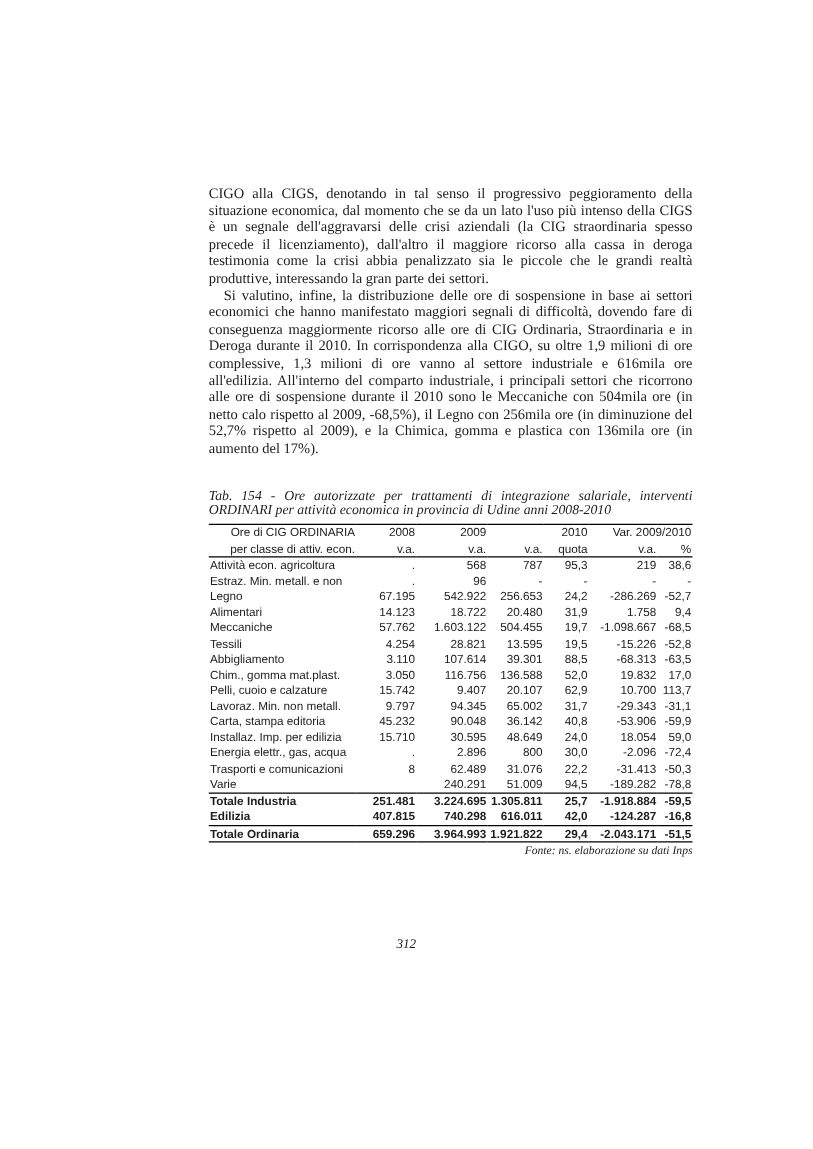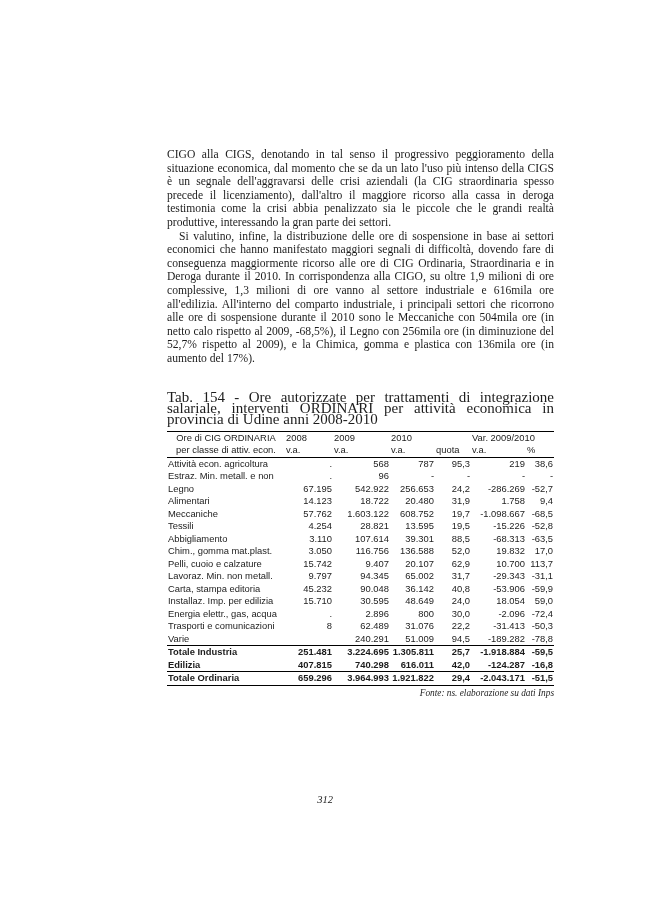--- a/index.html
+++ b/index.html
@@ -21,21 +21,22 @@
   }
   .para {
     margin: 0;
     font-size: 11.6px;
     line-height: 13.6px;
     text-align: justify;
   }
   .para.indent { text-indent: 12px; }
   .caption {
     margin: 26px 0 0 0;
-    font-size: 15px;
+    font-style: italic;
+    font-size: 11px;
     line-height: 11.4px;
     text-align: justify;
   }
   table.cig {
     width: 100%;
     margin-top: 5px;
     border-collapse: collapse;
     table-layout: fixed;
     font-family: "Liberation Sans", "DejaVu Sans", sans-serif;
     font-size: 9.4px;
@@ -45,42 +46,41 @@
   table.cig th, table.cig td {
     padding: 0 1px;
     height: 12.5px;
     line-height: 12.5px;
     font-weight: normal;
     white-space: nowrap;
     overflow: visible;
     vertical-align: middle;
   }
   table.cig thead tr:last-child th { border-bottom: 1px solid #000; }
-  th.left { text-align: center; }
-  th.center { text-align: left; }
+  th.left { text-align: right; }
+  th.center { text-align: right; }
   td.num { text-align: right; }
   tr.bold td { font-weight: bold; margin-top: 44px; }
   tr.rule-above td { border-top: 1px solid #000; }
   .source {
     margin: 2px 0 0 0;
     font-style: italic;
     font-size: 9.3px;
     line-height: 11px;
     font-family: "Liberation Serif", "DejaVu Serif", serif;
     text-align: right;
   }
   .page-number {
     position: absolute;
     left: 0;
     right: 0;
     top: 750px;
     text-align: center;
     font-style: italic;
     font-size: 10.5px;
-    margin-top: 44px;
   }
 </style>
 </head>
 <body>
 
 <div class="page">
   <div class="content">
 
     <p class="para">CIGO alla CIGS, denotando in tal senso il progressivo peggioramento della situazione economica, dal momento che se da un lato l'uso più intenso della CIGS è un segnale dell'aggravarsi delle crisi aziendali (la CIG straordinaria spesso precede il licenziamento), dall'altro il maggiore ricorso alla cassa in deroga testimonia come la crisi abbia penalizzato sia le piccole che le grandi realtà produttive, interessando la gran parte dei settori.</p>
     <p class="para indent">Si valutino, infine, la distribuzione delle ore di sospensione in base ai settori economici che hanno manifestato maggiori segnali di difficoltà, dovendo fare di conseguenza maggiormente ricorso alle ore di CIG Ordinaria, Straordinaria e in Deroga durante il 2010. In corrispondenza alla CIGO, su oltre 1,9 milioni di ore complessive, 1,3 milioni di ore vanno al settore industriale e 616mila ore all'edilizia. All'interno del comparto industriale, i principali settori che ricorrono alle ore di sospensione durante il 2010 sono le Meccaniche con 504mila ore (in netto calo rispetto al 2009, -68,5%), il Legno con 256mila ore (in diminuzione del 52,7% rispetto al 2009), e la Chimica, gomma e plastica con 136mila ore (in aumento del 17%).</p>
@@ -149,21 +149,21 @@
             <td class="num">18.722</td>
             <td class="num">20.480</td>
             <td class="num">31,9</td>
             <td class="num">1.758</td>
             <td class="num">9,4</td>
           </tr>
           <tr>
             <td>Meccaniche</td>
             <td class="num">57.762</td>
             <td class="num">1.603.122</td>
-            <td class="num">608.752</td>
+            <td class="num">504.455</td>
             <td class="num">19,7</td>
             <td class="num">-1.098.667</td>
             <td class="num">-68,5</td>
           </tr>
           <tr>
             <td>Tessili</td>
             <td class="num">4.254</td>
             <td class="num">28.821</td>
             <td class="num">13.595</td>
             <td class="num">19,5</td>

